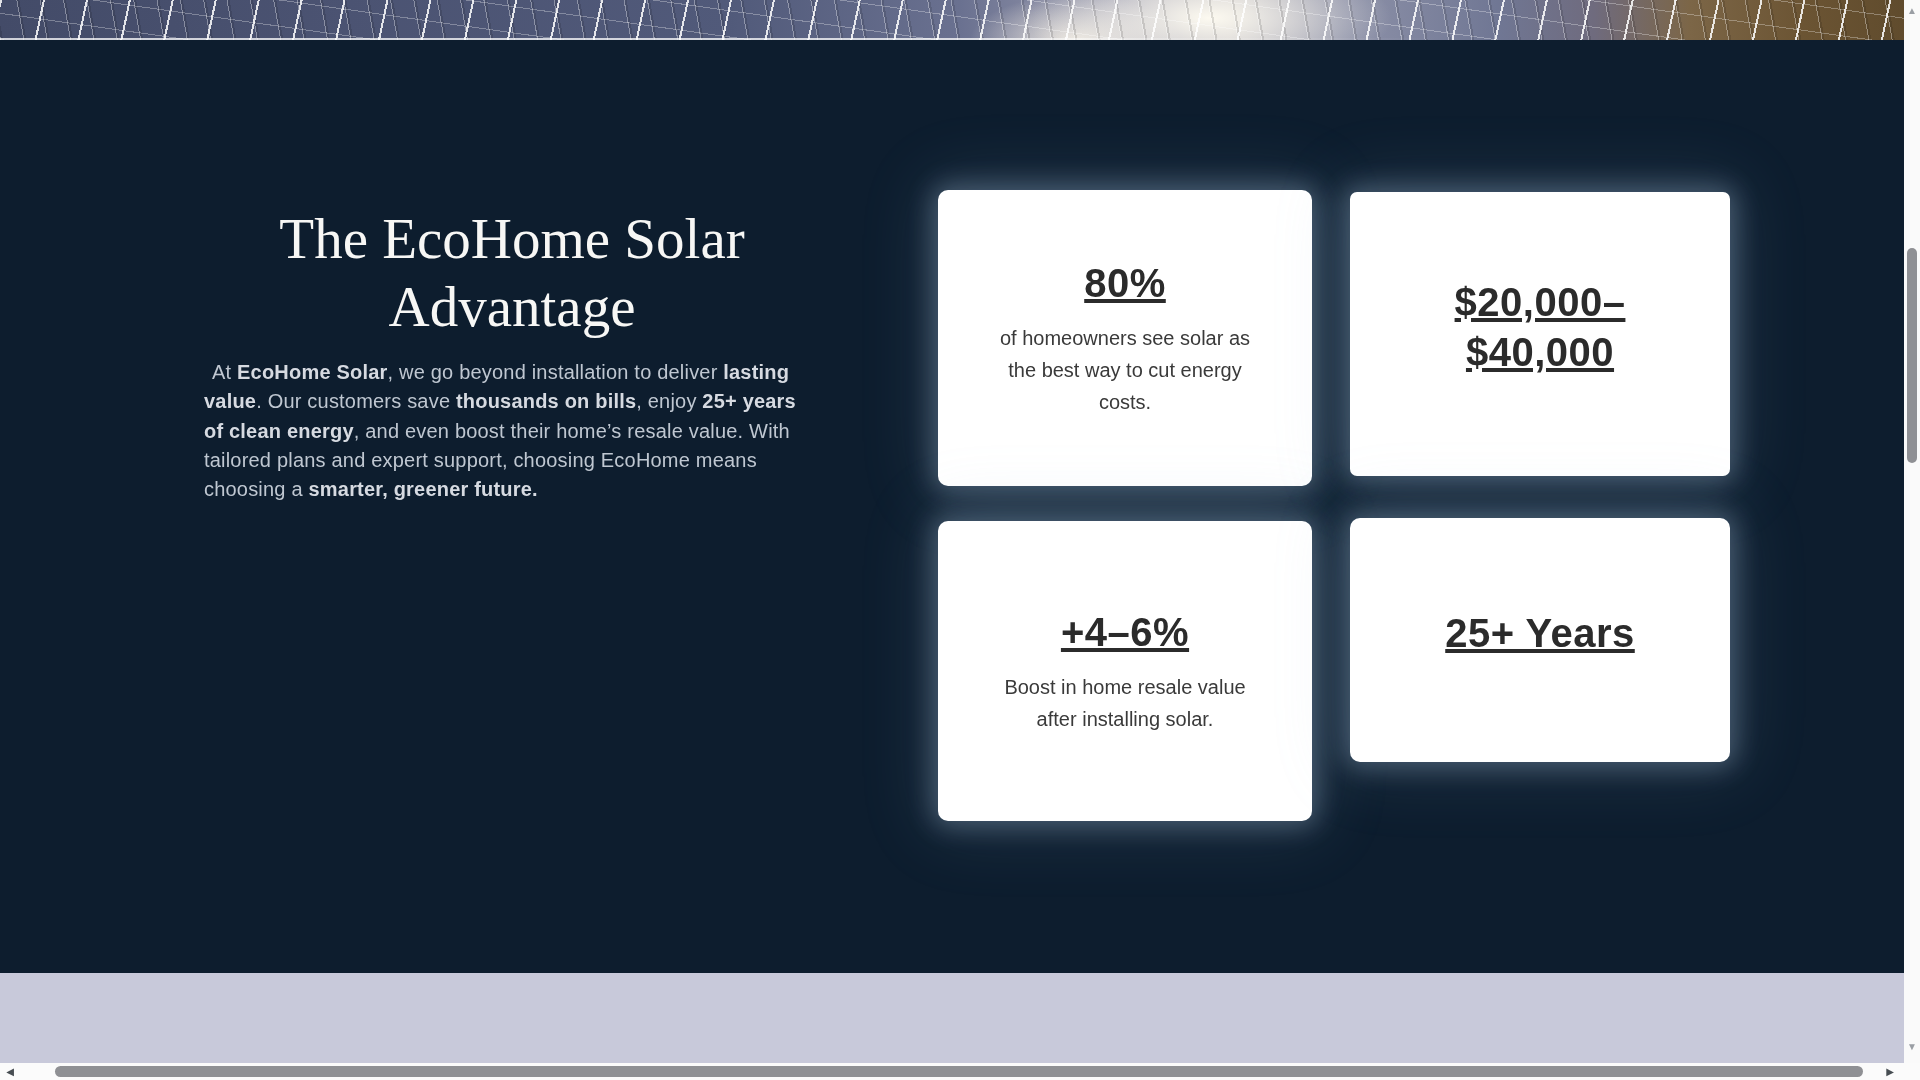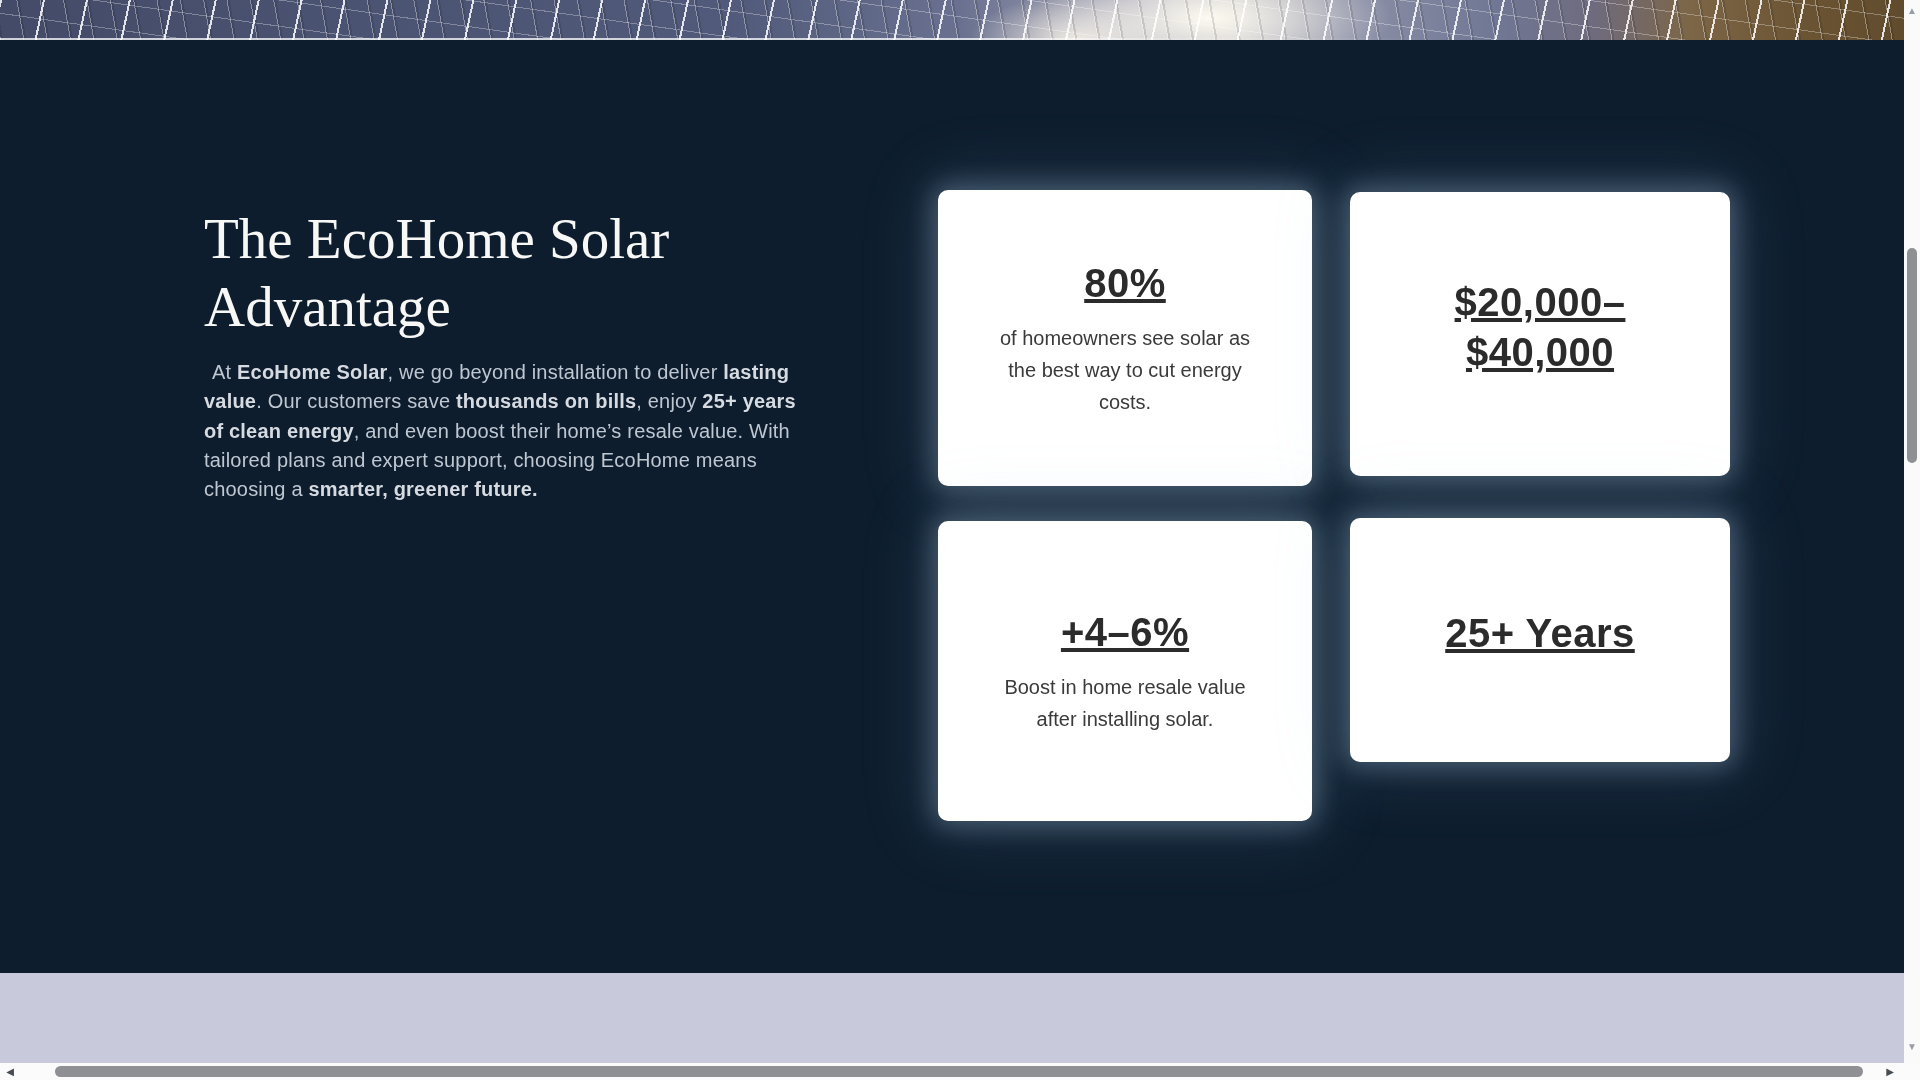--- a/index.html
+++ b/index.html
@@ -32,21 +32,21 @@
   }
 
   
   .text-col { position: absolute; left: 204px; top: 205px; width: 616px; }
   .headline {
     font-family: "Liberation Serif", serif;
     font-weight: 500;
     font-size: 57px;
     line-height: 1.2;
     color: #f7f7f5;
-    text-align: left;
+    text-align: center;
   }
   .intro-paragraph {
     margin-top: 16px;
     font-size: 20px;
     line-height: 1.47;
     letter-spacing: 0.2px;
     color: #bfc7d1;
     text-indent: 8px;
   }
   .intro-paragraph strong { font-weight: 700; color: #d6dae1; }
@@ -56,21 +56,21 @@
   .cards-col.col-a { left: 938px; top: 190px; width: 374px; gap: 35px; }
   .cards-col.col-b { left: 1350px; top: 192px; width: 380px; gap: 42px; }
   .stat-card {
     background: #ffffff;
     border-radius: 10px;
     display: flex; flex-direction: column; justify-content: center; align-items: center;
     text-align: center;
     box-shadow: 0 0 26px 6px rgba(186,212,238,0.30), 0 0 70px 12px rgba(150,185,215,0.14);
     padding: 20px 24px;
   }
-  .card-1 { height: 296px; } .card-2 { height: 284px; }
+  .card-1 { height: 296px; } .card-2 { height: 284px; border-radius: 7px; }
   .card-3 { height: 300px; } .card-4 { height: 244px; }
   .stat-value {
     font-size: 40px; font-weight: 700; color: #2b2b2b;
     line-height: 1.25; letter-spacing: 0.5px; white-space: pre-line;
     margin-bottom: 14px;
     text-decoration: underline;
   }
   .stat-desc {
     width: 280px; font-size: 20px; color: #3a3a3a; line-height: 1.6;
   }

